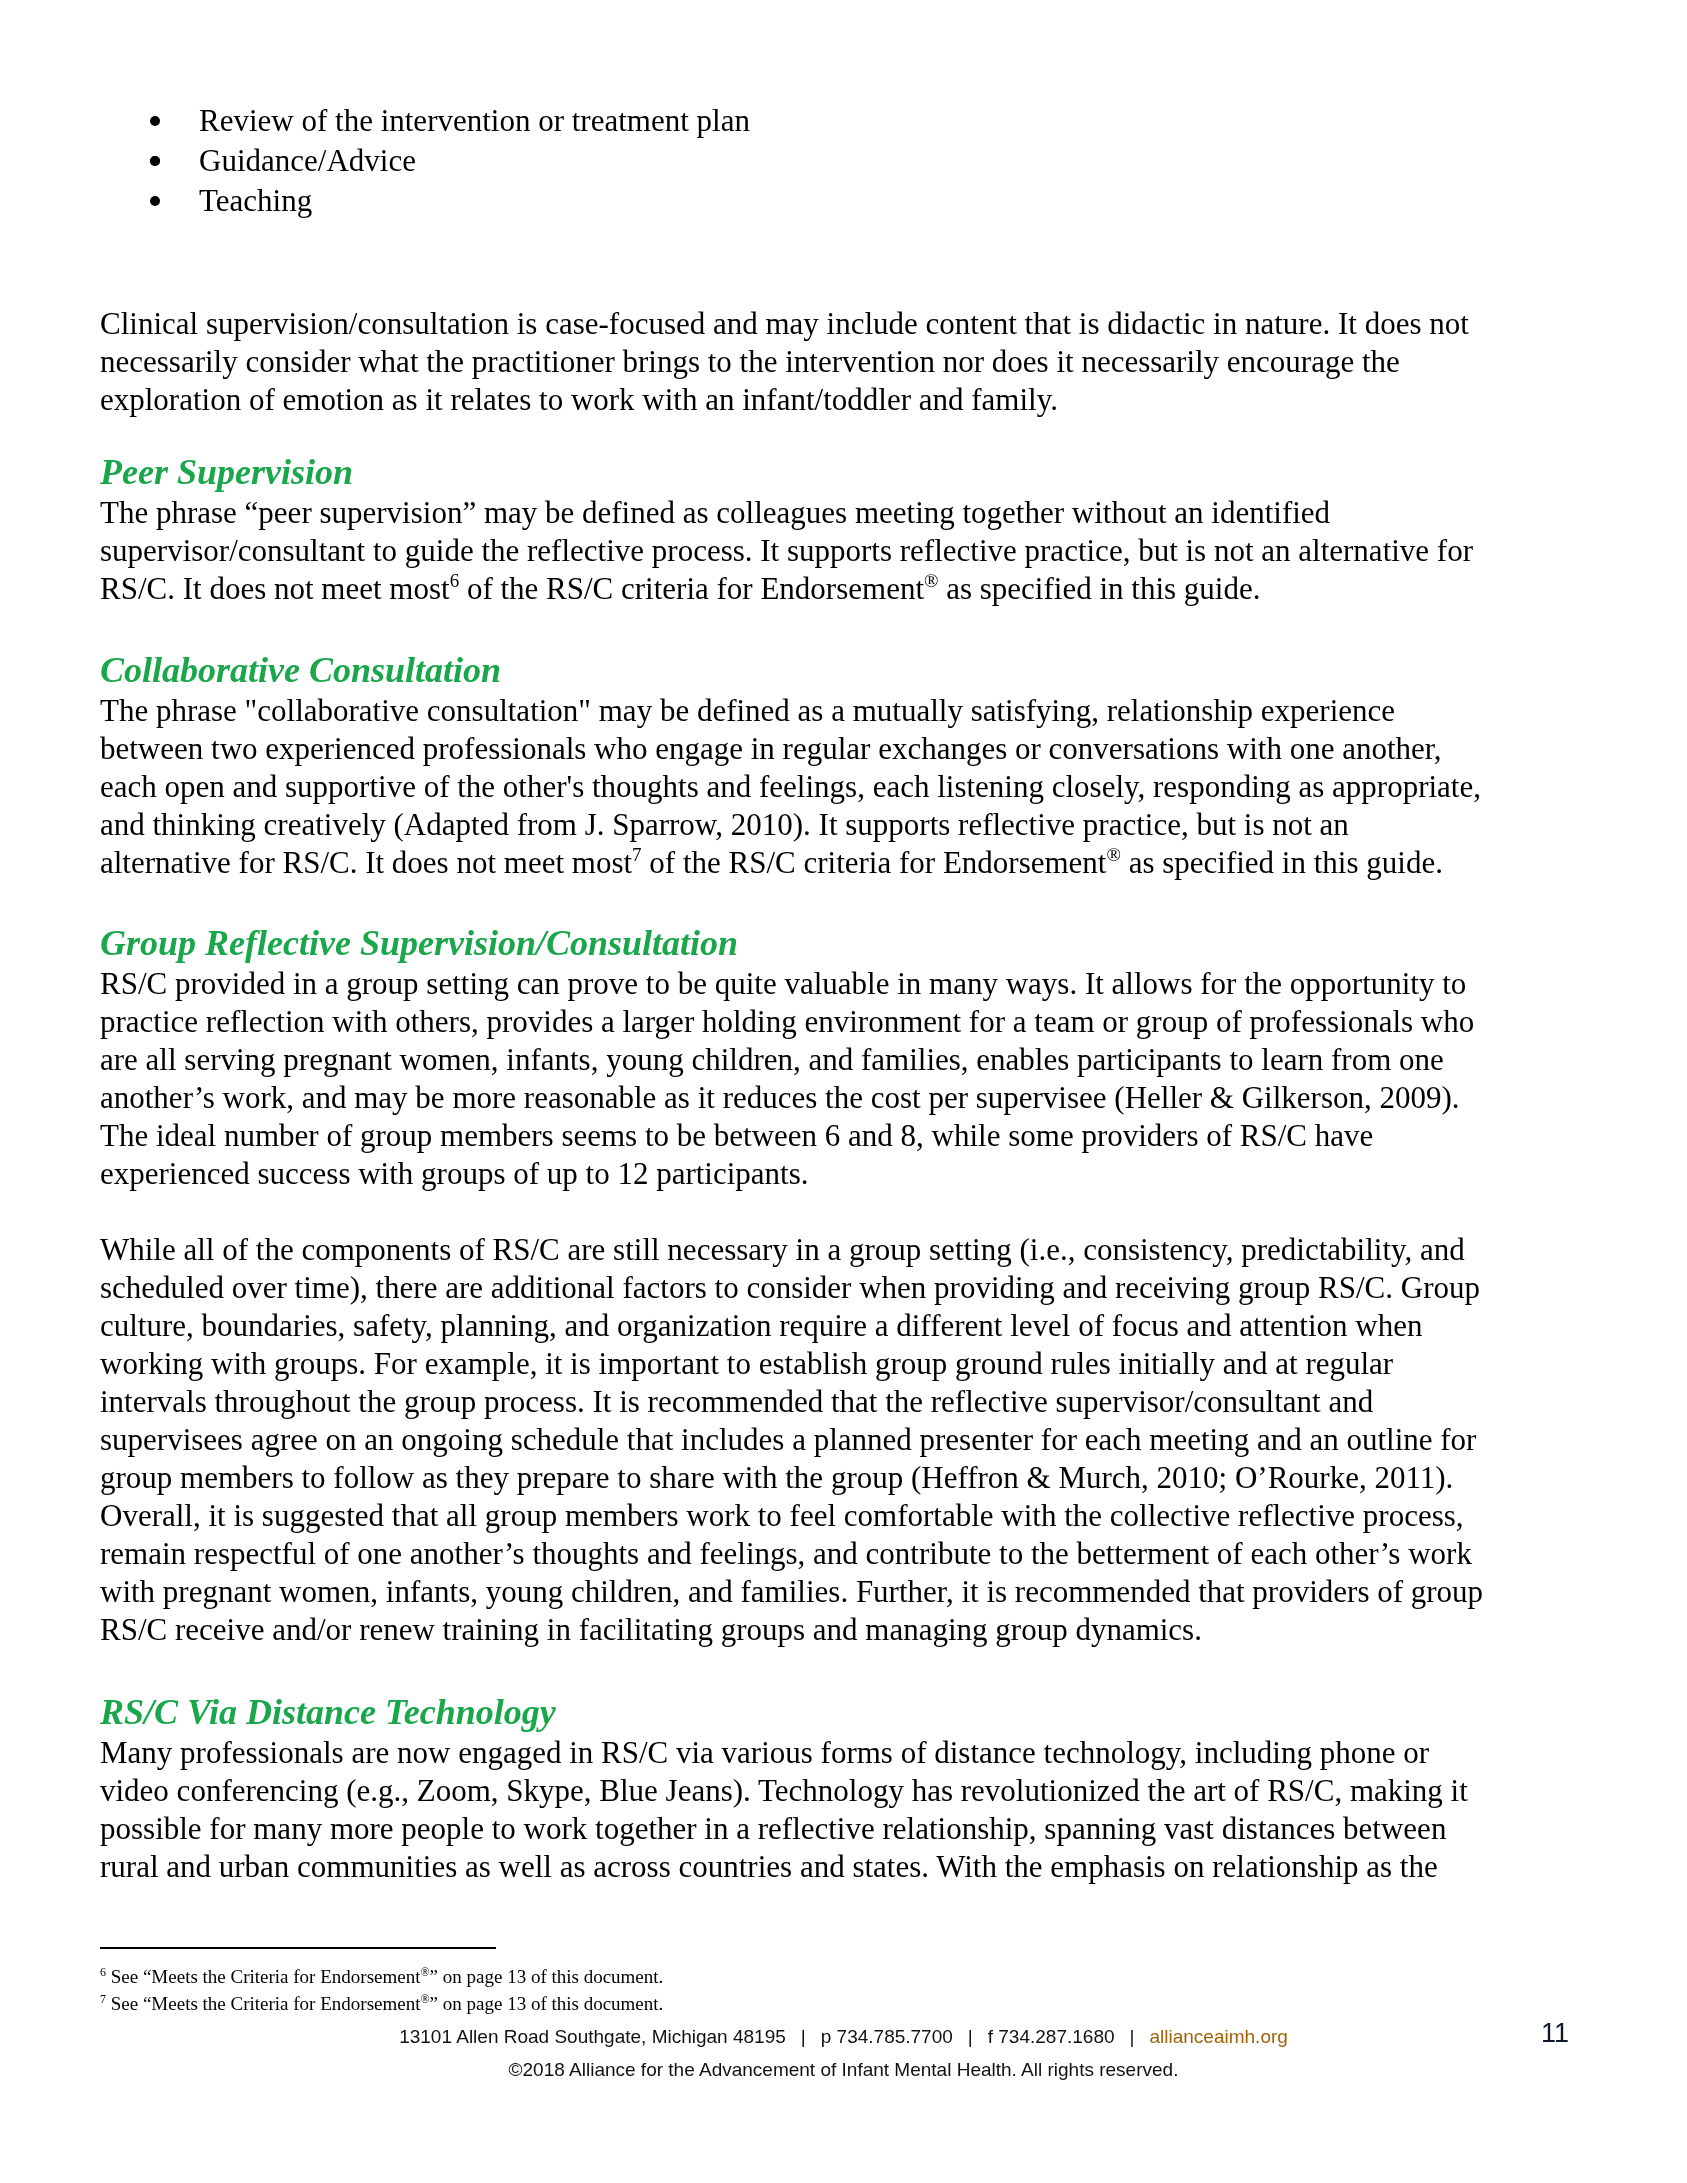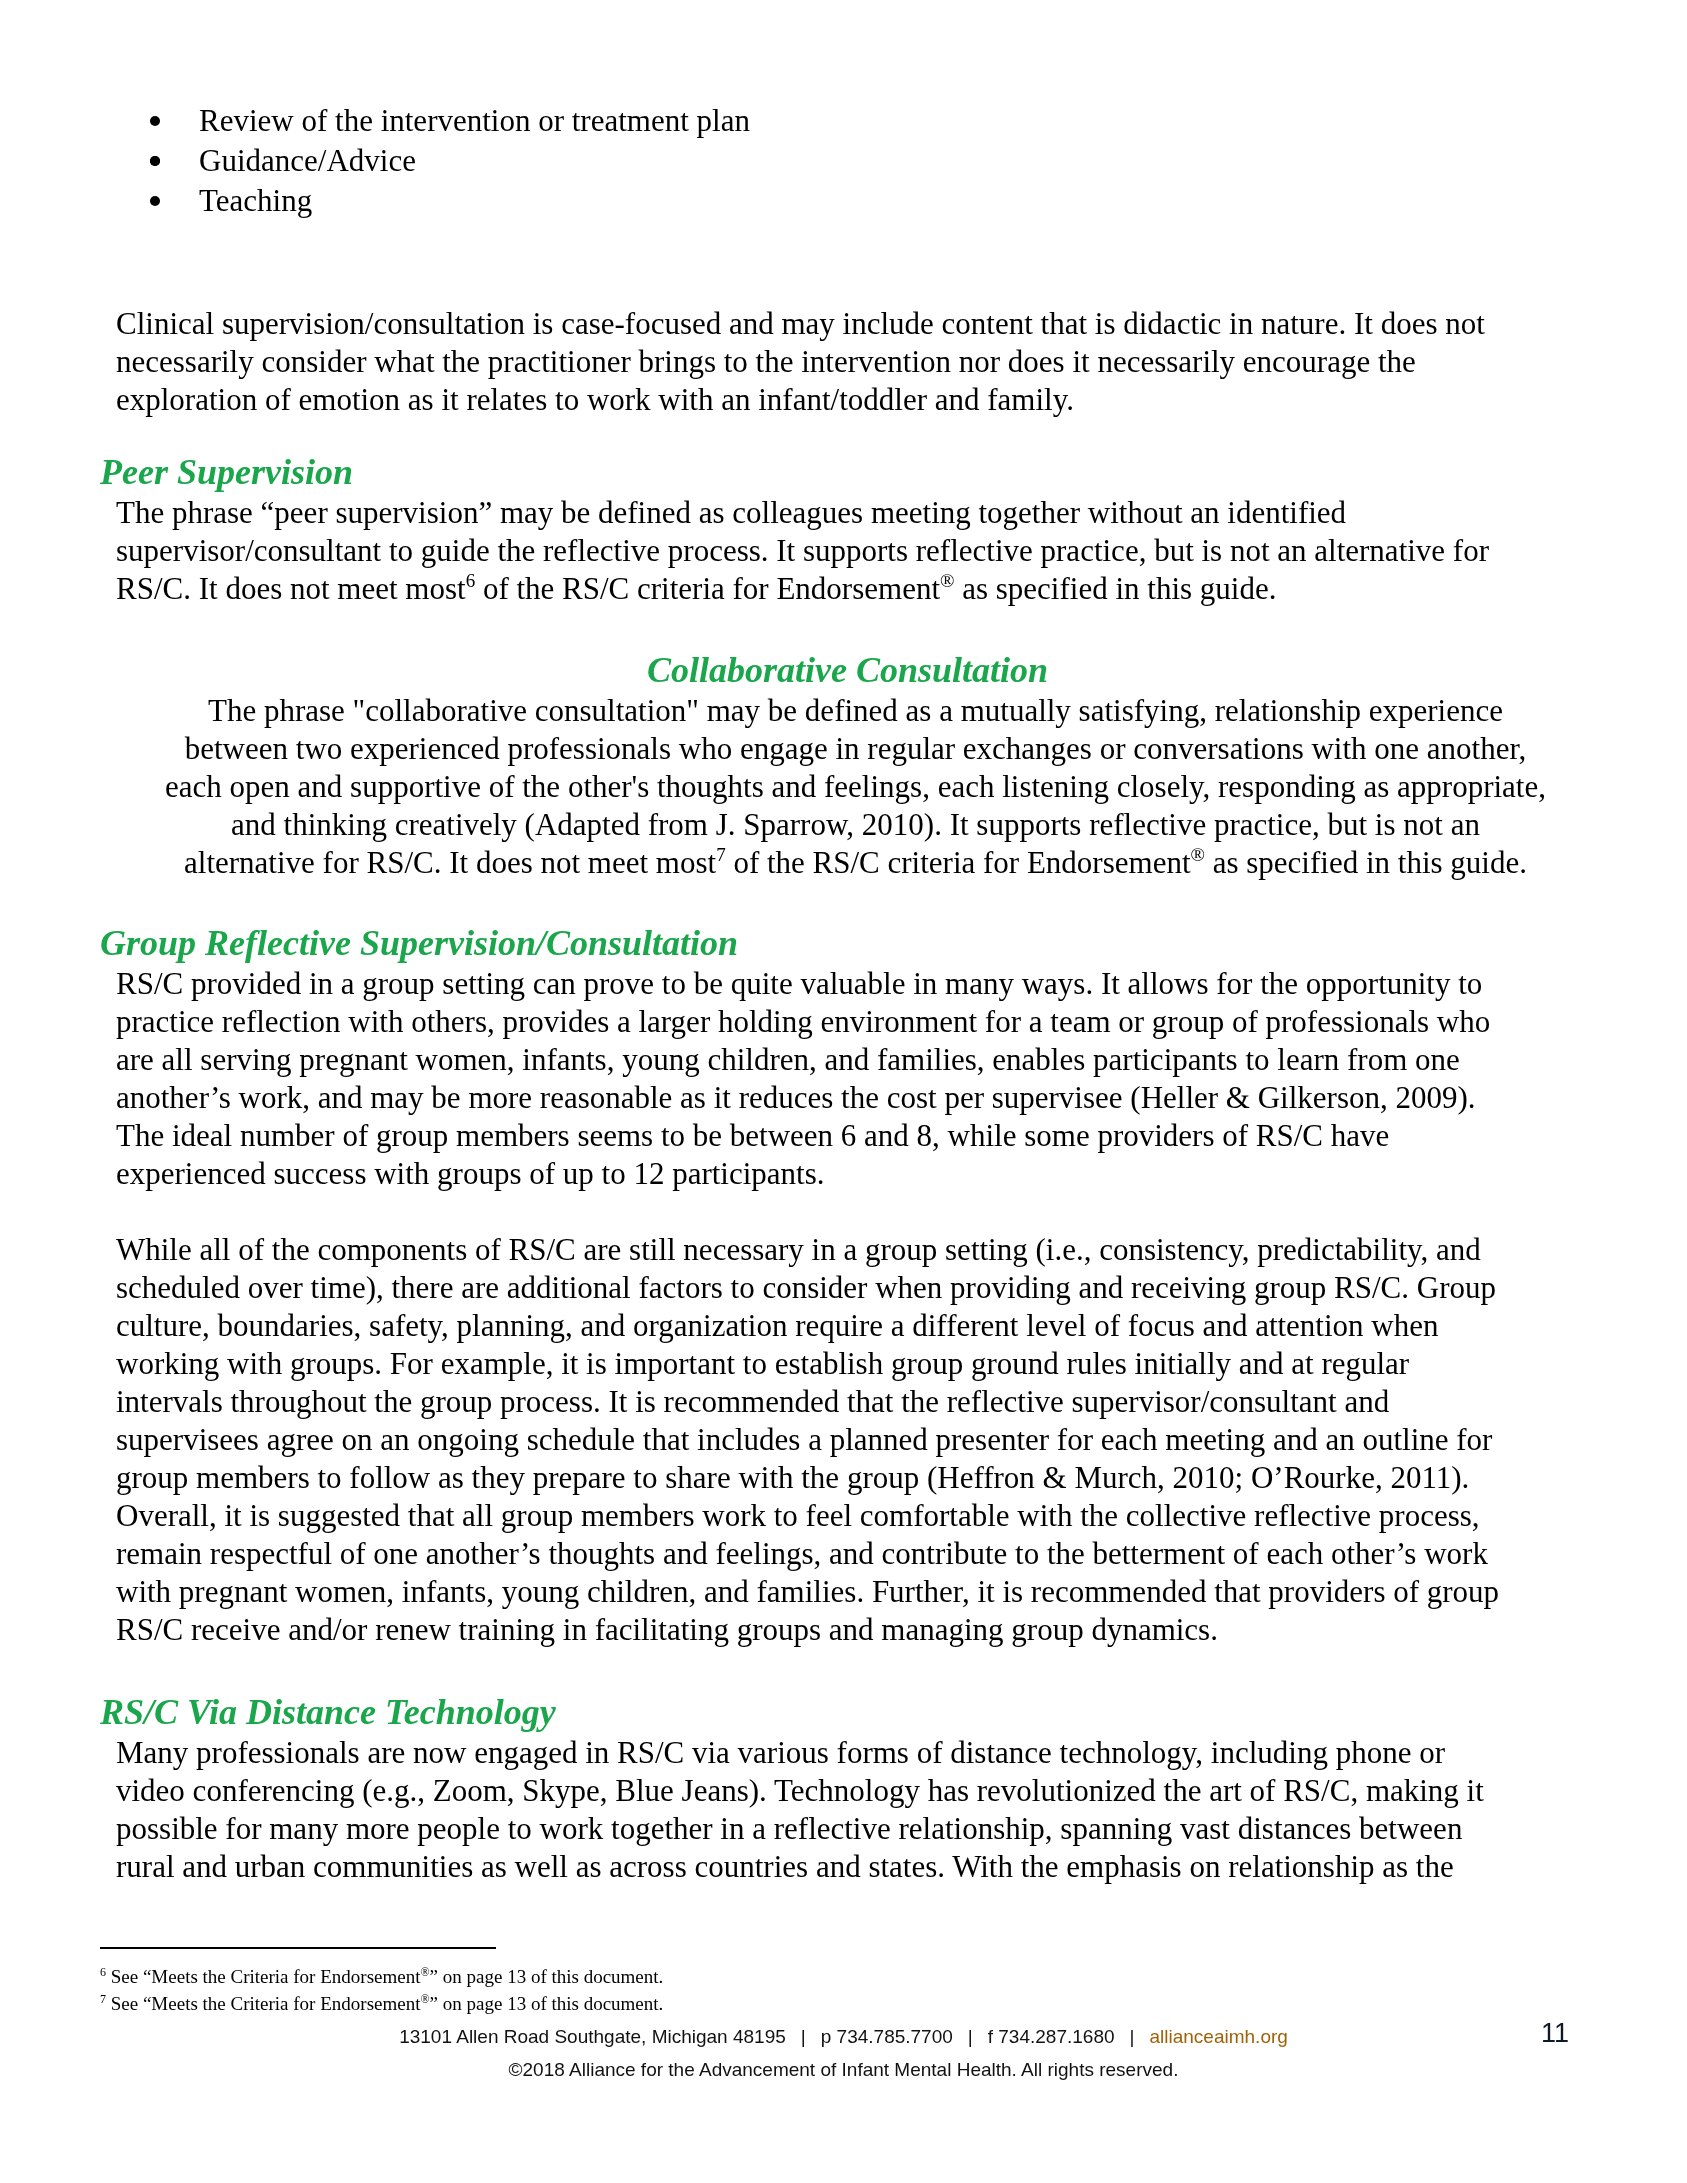--- a/index.html
+++ b/index.html
@@ -1,20 +1,20 @@
 <!DOCTYPE html>
 <html style="font-size:10.8px"><head>
 <meta charset="utf-8">
 <style>
   html, body { margin: 0; padding: 0; background: #ffffff; }
   body { width: 1687px; height: 2183px; position: relative; overflow: hidden; }
   .page { position: absolute; left: 0; top: 0; width: 1687px; height: 1736px; background: #fff; }
   .serif { font-family: "Liberation Serif", "DejaVu Serif", serif; color: #000; }
   .block { position: absolute; left: 100px; width: 1495px; }
-  .body-text { font-size: 31px; line-height: 38px; margin-left: 16px; }
+  .body-text { font-size: 31px; line-height: 38px; }
   .body-text p { margin: 0; white-space: nowrap; }
   .heading { font-family: "Liberation Serif", "DejaVu Serif", serif; font-weight: bold; font-style: italic;
              font-size: 36px; line-height: 43px; color: #1aa64b; margin: 0; white-space: nowrap; }
   .bullets { position: absolute; left: 150px; top: 101px; font-size: 31px; line-height: 40px; margin: 0; padding: 0; list-style: none; }
   .bullets li { position: relative; padding-left: 49px; white-space: nowrap; }
   .bullets .dot { position: absolute; left: 0; top: 15px; width: 10px; height: 10px; border-radius: 50%; background: #000; }
   sup { font-size: 19px; line-height: 0; vertical-align: 12px; }
   .rule { position: absolute; left: 100px; top: 1947px; width: 396px; height: 2px; background: #000; }
   .footnotes { position: absolute; left: 100px; top: 1963px; font-size: 19px; line-height: 27px; }
   .footnotes p { margin: 0; white-space: nowrap; }
@@ -46,21 +46,21 @@
 
   <div class="block" style="top:451px;">
     <h2 class="heading">Peer Supervision</h2>
     <div class="body-text">
       <p>The phrase “peer supervision” may be defined as colleagues meeting together without an identified</p>
       <p>supervisor/consultant to guide the reflective process.  It supports reflective practice, but is not an alternative for</p>
       <p><span>RS/C.  It does not meet most</span><sup>6</sup><span> of the RS/C criteria for Endorsement</span><sup>®</sup><span> as specified in this guide.</span></p>
     </div>
   </div>
 
-  <div class="block" style="top:649px;text-align:center;">
+  <div class="block" style="top:649px;">
     <h2 class="heading">Collaborative Consultation</h2>
     <div class="body-text">
       <p>The phrase "collaborative consultation" may be defined as a mutually satisfying, relationship experience</p>
       <p>between two experienced professionals who engage in regular exchanges or conversations with one another,</p>
       <p>each open and supportive of the other's thoughts and feelings, each listening closely, responding as appropriate,</p>
       <p>and thinking creatively (Adapted from J. Sparrow, 2010).  It supports reflective practice, but is not an</p>
       <p><span>alternative for RS/C.  It does not meet most</span><sup>7</sup><span> of the RS/C criteria for Endorsement</span><sup>®</sup><span> as specified in this guide.</span></p>
     </div>
   </div>
 

